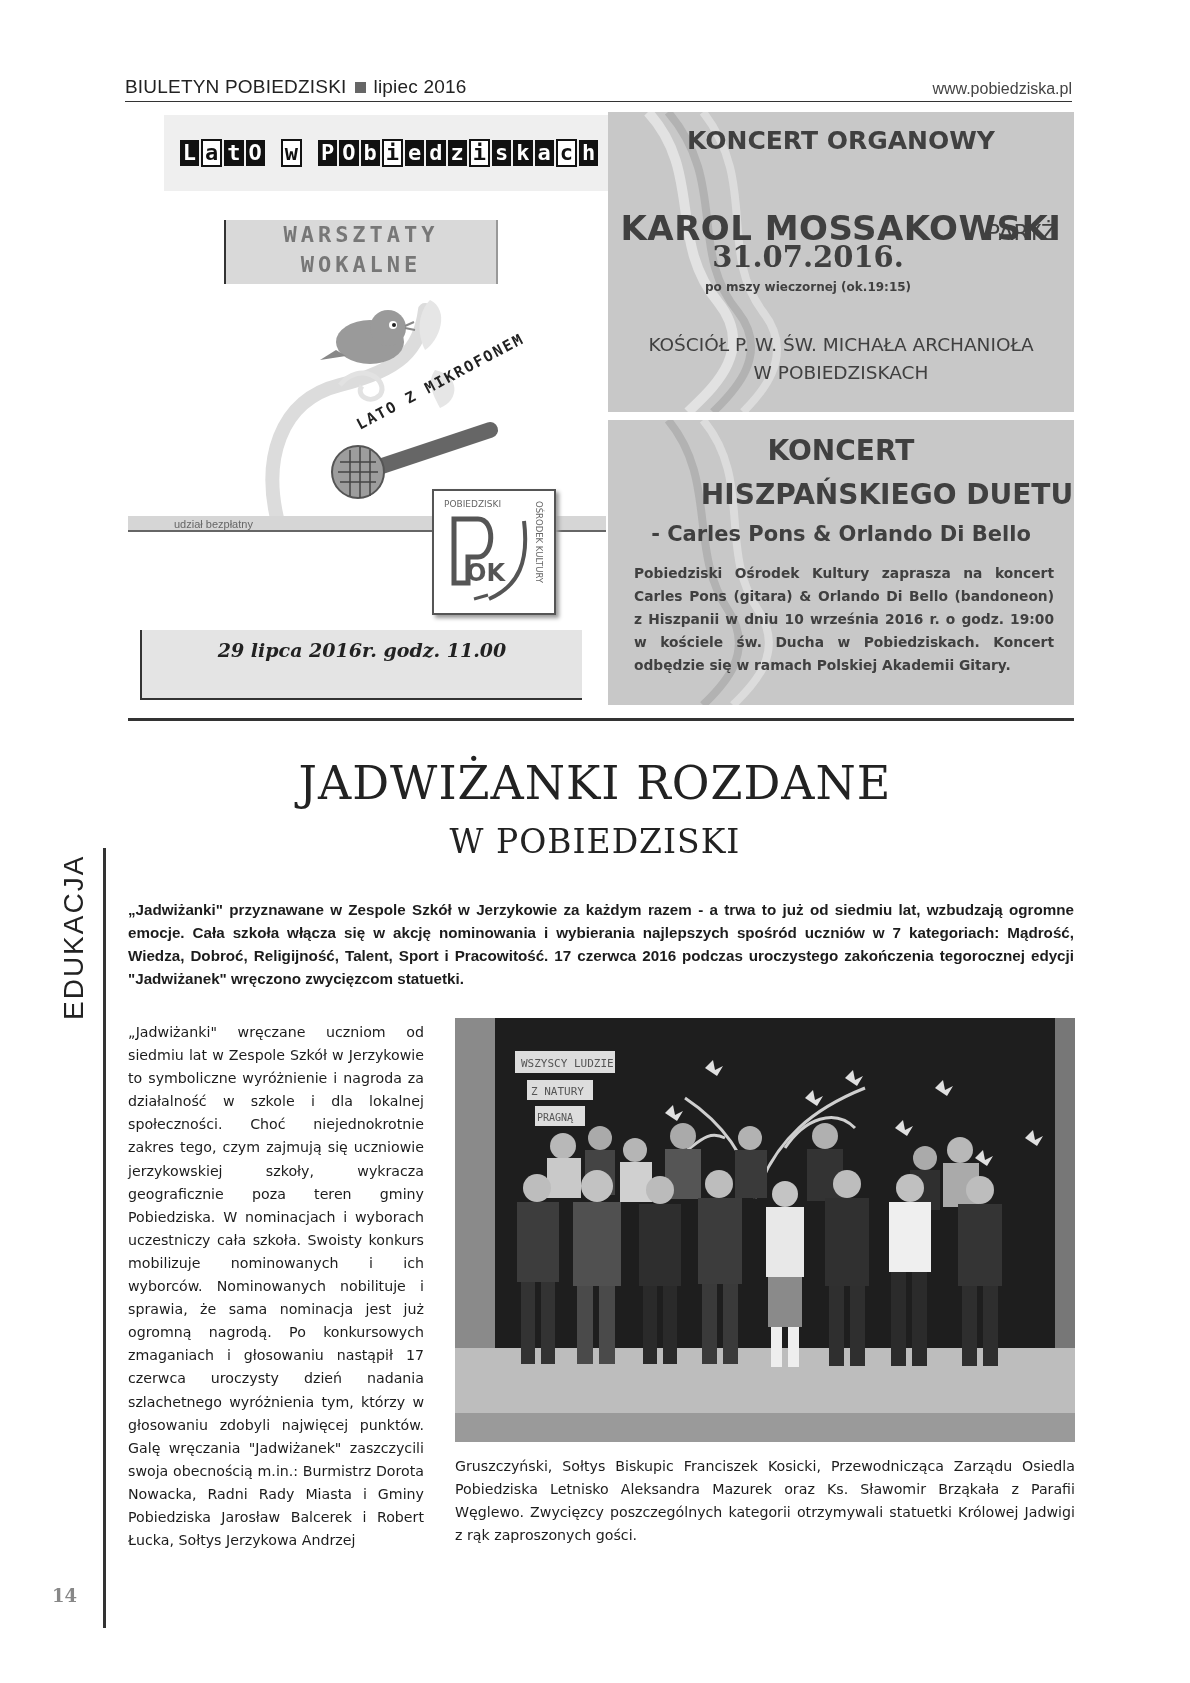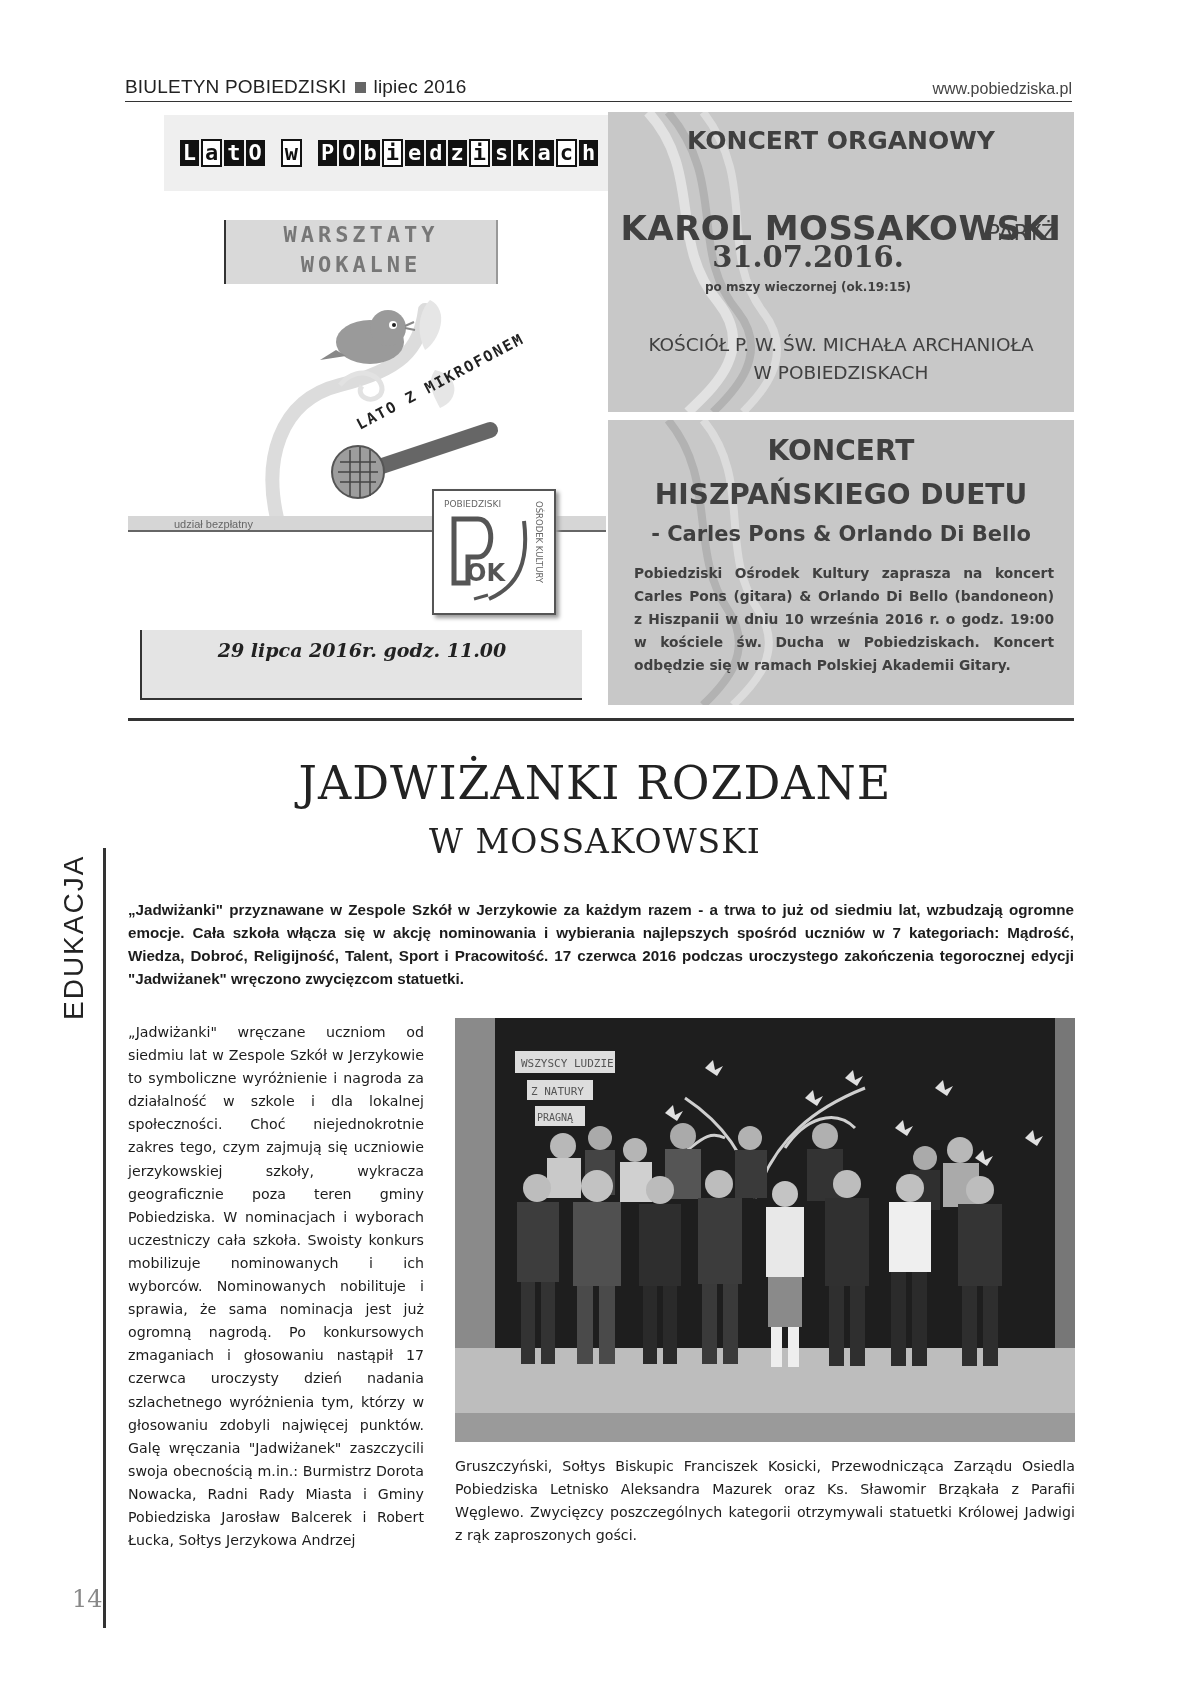--- a/index.html
+++ b/index.html
@@ -31,21 +31,21 @@
   
   #divider { left:128px; top:718px; width:946px; height:3px; background:#333; }
 
   
   #art-title { left:0; width:1190px; top:756px; text-align:center; font-family:"DejaVu Serif", serif; font-size:46px; letter-spacing:1px; color:#222; }
   #art-subtitle { left:0; width:1190px; top:822px; text-align:center; font-family:"DejaVu Serif", serif; font-size:33px; letter-spacing:1px; color:#222; }
 
   
   #section-label { left:58px; top:1020px; transform-origin:left top; transform:rotate(-90deg); font-size:28px; letter-spacing:2px; color:#222; font-family:"Liberation Sans", sans-serif; white-space:nowrap; }
   #section-rule { left:103px; top:848px; width:3px; height:780px; background:#333; }
-  #page-num { left:72px; top:1585px; font-family:"DejaVu Serif", serif; font-weight:normal; font-size:24px; color:#888; }
+  #page-num { left:52px; top:1585px; font-family:"DejaVu Serif", serif; font-weight:bold; font-size:18px; color:#888; }
 
   
   #lead { left:128px; top:898px; width:946px; font-family:"Liberation Sans", sans-serif; font-weight:bold; font-size:15.2px; line-height:23px; text-align:justify; color:#1c1c1c; }
 
   
   #body-col { left:128px; top:1021px; width:296px; font-family:"DejaVu Sans", sans-serif; font-size:14.2px; line-height:23.1px; text-align:justify; color:#1c1c1c; }
 
   
   #photo { left:455px; top:1018px; width:620px; height:424px; background:#2a2a2a; overflow:hidden; }
 
@@ -126,29 +126,29 @@
   <div class="pc" style="top:222px;font-size:18.5px;">KOŚCIÓŁ P. W. ŚW. MICHAŁA ARCHANIOŁA</div>
   <div class="pc" style="top:250px;font-size:18.5px;">W POBIEDZISKACH</div>
 </div>
 
 <div id="koncert2" class="abs gray-panel">
   <svg class="wave" width="466" height="285" viewBox="0 0 466 285">
     <path d="M60 0 C 110 60, 80 130, 120 190 C 150 235, 110 270, 95 285" fill="none" stroke="#a8a8a8" stroke-width="8" opacity="0.7"></path>
     <path d="M95 0 C 145 60, 110 130, 150 190 C 180 235, 140 270, 125 285" fill="none" stroke="#e4e4e4" stroke-width="8" opacity="0.7"></path>
   </svg>
   <div class="pc" style="top:14px;font-size:28px;font-weight:bold;">KONCERT</div>
-  <div class="pc" style="top:58px;font-size:28px;font-weight:bold;">HISZPAŃSKIEGO DUETU</div>
+  <div class="pc" style="top:58px;font-size:28px;font-weight:bold;padding-left:46px;">HISZPAŃSKIEGO DUETU</div>
   <div class="pc" style="top:102px;font-size:21px;font-weight:bold;">- Carles Pons  &amp; Orlando Di Bello</div>
   <div class="pc" style="top:142px;left:26px;width:420px;text-align:justify;font-size:13.8px;line-height:23px;font-weight:bold;">Pobiedziski Ośrodek Kultury zaprasza na koncert Carles Pons (gitara) &amp; Orlando Di Bello (bandoneon) z Hiszpanii w dniu 10 września 2016 r. o godz. 19:00 w kościele św. Ducha w Pobiedziskach. Koncert odbędzie się w ramach Polskiej Akademii Gitary.</div>
 </div>
 
 <div id="divider" class="abs"></div>
 
 <div id="art-title" class="abs">JADWIŻANKI ROZDANE</div>
-<div id="art-subtitle" class="abs">W MOSSAKOWSKI</div>
+<div id="art-subtitle" class="abs">W POBIEDZISKI</div>
 
 <div id="section-label" class="abs">EDUKACJA</div>
 <div id="section-rule" class="abs"></div>
 <div id="page-num" class="abs">14</div>
 
 <div id="lead" class="abs">„Jadwiżanki" przyznawane w Zespole Szkół w Jerzykowie za każdym razem - a trwa to już od siedmiu lat, wzbudzają ogromne emocje. Cała szkoła włącza się w akcję nominowania i wybierania najlepszych spośród uczniów w 7 kategoriach: Mądrość, Wiedza, Dobroć, Religijność, Talent, Sport i Pracowitość. 17 czerwca 2016 podczas uroczystego zakończenia tegorocznej edycji "Jadwiżanek" wręczono zwycięzcom statuetki.</div>
 
 <div id="body-col" class="abs">„Jadwiżanki" wręczane uczniom od siedmiu lat w Zespole Szkół w Jerzykowie to symboliczne wyróżnienie i nagroda za działalność w szkole i dla lokalnej społeczności. Choć niejednokrotnie zakres tego, czym zajmują się uczniowie jerzykowskiej szkoły, wykracza geograficznie poza teren gminy Pobiedziska. W nominacjach i wyborach uczestniczy cała szkoła. Swoisty konkurs mobilizuje nominowanych i ich wyborców. Nominowanych nobilituje i sprawia, że sama nominacja jest już ogromną nagrodą. Po konkursowych zmaganiach i głosowaniu nastąpił 17 czerwca uroczysty dzień nadania szlachetnego wyróżnienia tym, którzy w głosowaniu zdobyli najwięcej punktów. Galę wręczania "Jadwiżanek" zaszczycili swoja obecnością m.in.: Burmistrz Dorota Nowacka, Radni Rady Miasta i Gminy Pobiedziska Jarosław Balcerek i Robert Łucka, Sołtys Jerzykowa Andrzej</div>
 
 <div id="photo" class="abs">

